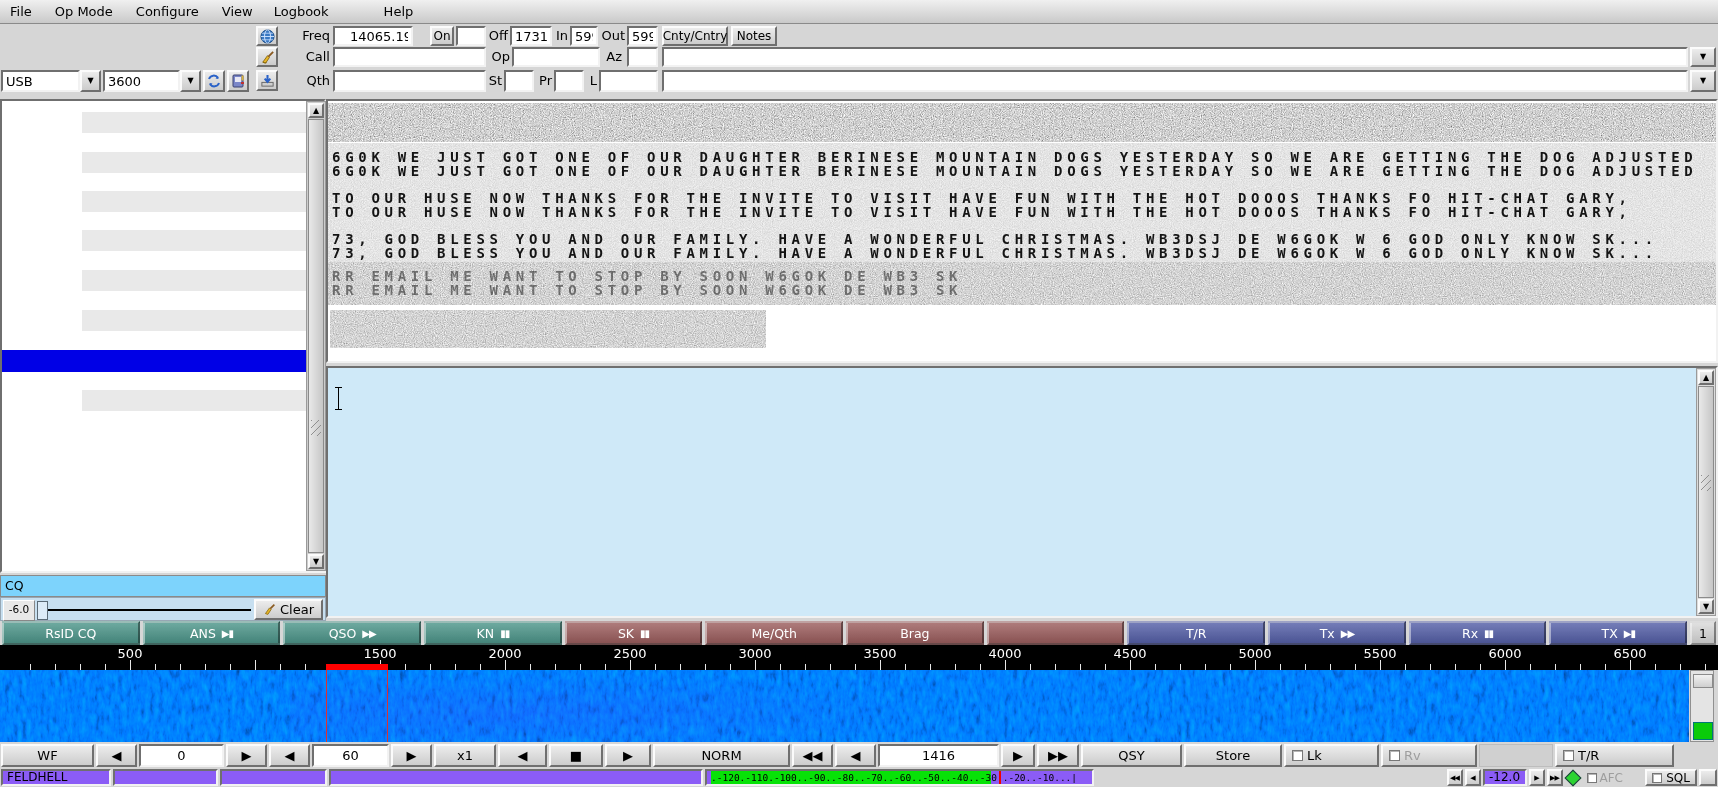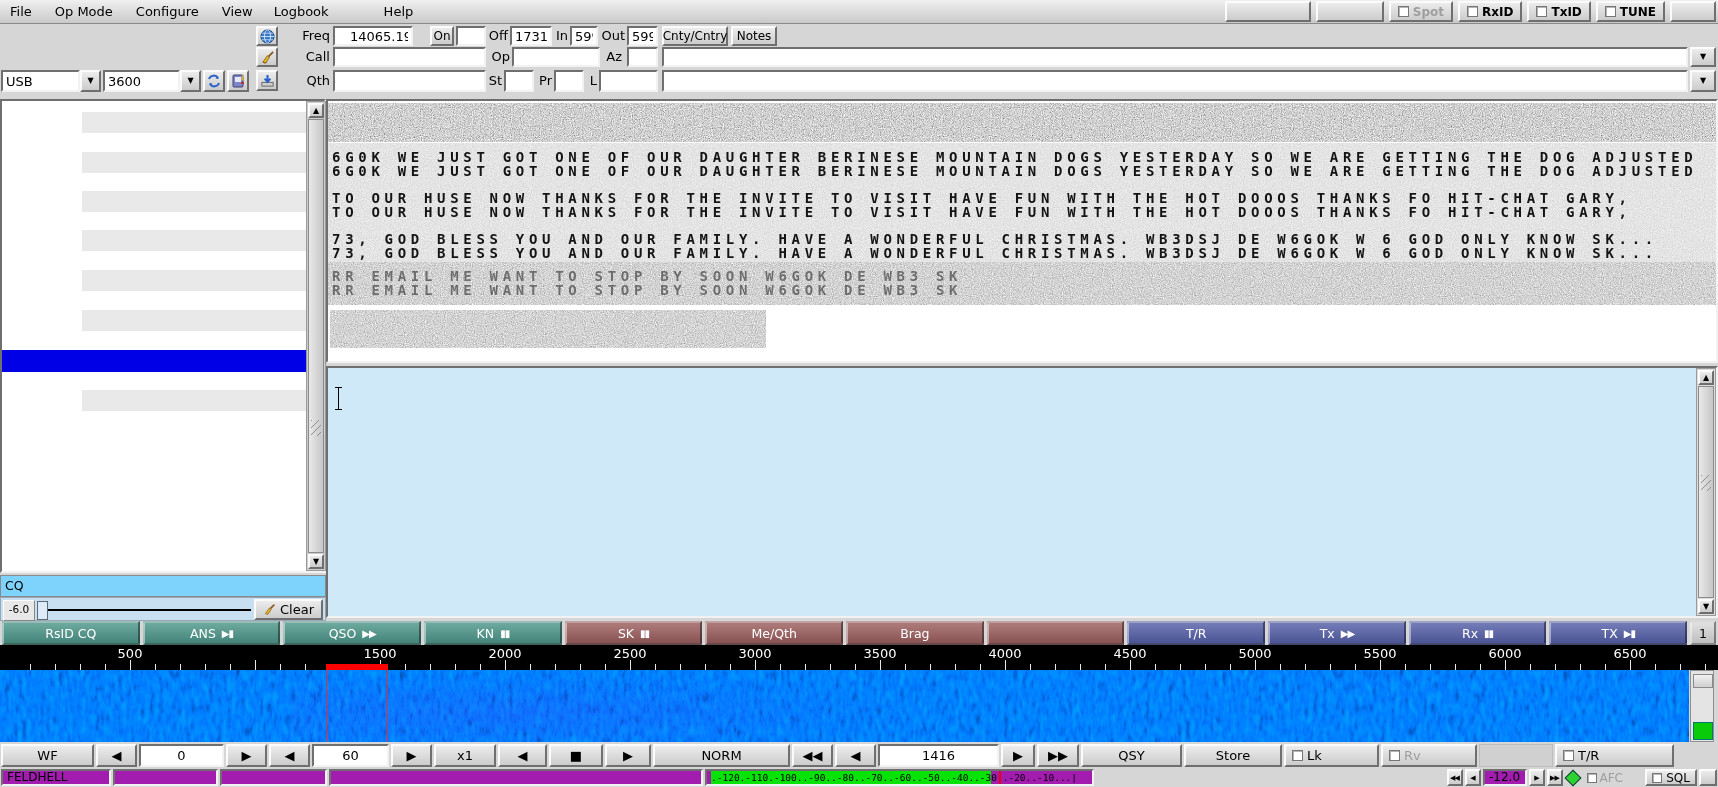--- a/index.html
+++ b/index.html
@@ -85,21 +85,21 @@
   
   #controls{left:0;top:743px;width:1718px;height:25px;display:flex;gap:2px;padding:1px;box-sizing:border-box;}
   .cbtn{flex:none;font-size:13px;}
   .cfield{flex:none;background:#fff;border:2px solid;border-color:#6f6f6f #f2f2f2 #f2f2f2 #6f6f6f;
           font-size:13px;display:flex;align-items:center;justify-content:center;box-sizing:border-box;}
   .cgap{flex:none;background:#d0d0d0;border:1px solid #bdbdbd;box-sizing:border-box;}
   .ckbtn{justify-content:flex-start;padding-left:6px;gap:4px;}
   .dis{color:#9e9e9e;}
   
   #status{left:0;top:768px;width:1718px;height:19px;display:flex;gap:2px;padding:1px;box-sizing:border-box;align-items:stretch;}
-  .sbox{background:#a21caf;border:2px solid;border-color:#6f6f6f #f2f2f2 #f2f2f2 #6f6f6f;
+  .sbox{background:#8b5cf6;border:2px solid;border-color:#6f6f6f #f2f2f2 #f2f2f2 #6f6f6f;
         font-size:12px;line-height:13px;padding:0 4px;box-sizing:border-box;flex:none;}
   #meter{width:389px;position:relative;display:flex;overflow:hidden;font:9.5px "DejaVu Sans Mono","Liberation Mono",monospace;}
   #meter .g{background:#07e207;white-space:pre;line-height:13px;}
   #meter .r{white-space:pre;line-height:13px;}
   #meter .tick{position:absolute;left:292px;top:0;bottom:0;width:2px;background:#e00;}
   .nbtn{flex:none;width:16px;font-size:7px;padding:0;letter-spacing:-1px;}
   #dia{flex:none;width:10px;height:10px;margin:3px 2px 0 2px;background:#2bd331;border:1px solid #234;transform:rotate(45deg);}
   #afc{flex:none;display:flex;align-items:center;gap:3px;font-size:12px;color:#9e9e9e;padding:0 4px;}
   #sql-btn{flex:none;width:52px;gap:4px;font-size:12px;}
   .noise{display:block;}
@@ -150,43 +150,20 @@
 
   <div id="menubar" class="abs">
     <div id="menu-items" style="display:flex;align-items:center;height:24px;">
         <div class="mi" style="margin-left: 1px;">File</div>
         <div class="mi" style="margin-left: 5px;">Op Mode</div>
         <div class="mi" style="margin-left: 5px;">Configure</div>
         <div class="mi" style="margin-left: 5px;">View</div>
         <div class="mi" style="margin-left: 3px;">Logbook</div>
         <div class="mi" style="margin-left: 37px;">Help</div>
       </div>
-    <div id="menu-right">
-      <div class="blankbtn btn" style="width:86px"></div>
-      <div class="blankbtn btn" style="width:68px"></div>
-      <span id="menu-toggles" style="display: flex; gap: 5px;">
-          <div class="tgl btn dis">
-            <span class="cb"></span>
-            <span>Spot</span>
-          </div>
-          <div class="tgl btn">
-            <span class="cb"></span>
-            <span>RxID</span>
-          </div>
-          <div class="tgl btn">
-            <span class="cb"></span>
-            <span>TxID</span>
-          </div>
-          <div class="tgl btn">
-            <span class="cb"></span>
-            <span>TUNE</span>
-          </div>
-        </span>
-      <div class="blankbtn btn" style="width:46px"></div>
-    </div>
   </div>
 
 
   <div class="abs btn icbtn" style="left:256px;top:26px;">
     <svg width="15" height="15" viewBox="0 0 16 16">
       <circle cx="8" cy="8" r="7" fill="#3a78c2" stroke="#1d4d86"></circle>
       <ellipse cx="8" cy="8" rx="3.2" ry="7" fill="none" stroke="#cfe3ff" stroke-width="1"></ellipse>
       <line x1="1" y1="8" x2="15" y2="8" stroke="#cfe3ff" stroke-width="1"></line>
       <line x1="2" y1="4.5" x2="14" y2="4.5" stroke="#cfe3ff" stroke-width=".8"></line>
       <line x1="2" y1="11.5" x2="14" y2="11.5" stroke="#cfe3ff" stroke-width=".8"></line>

